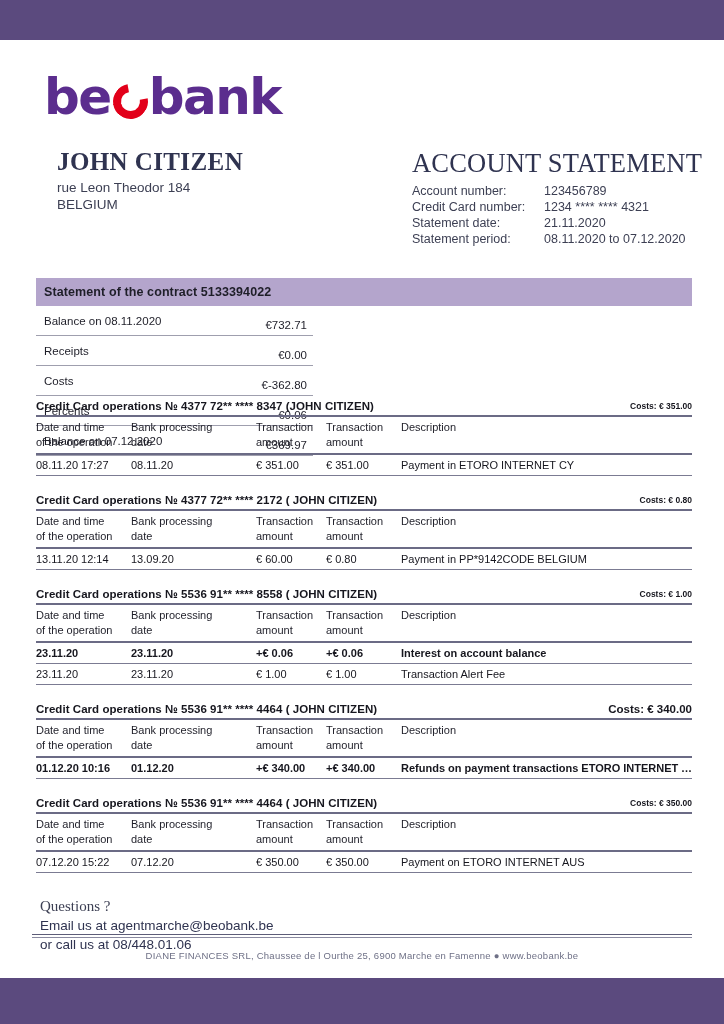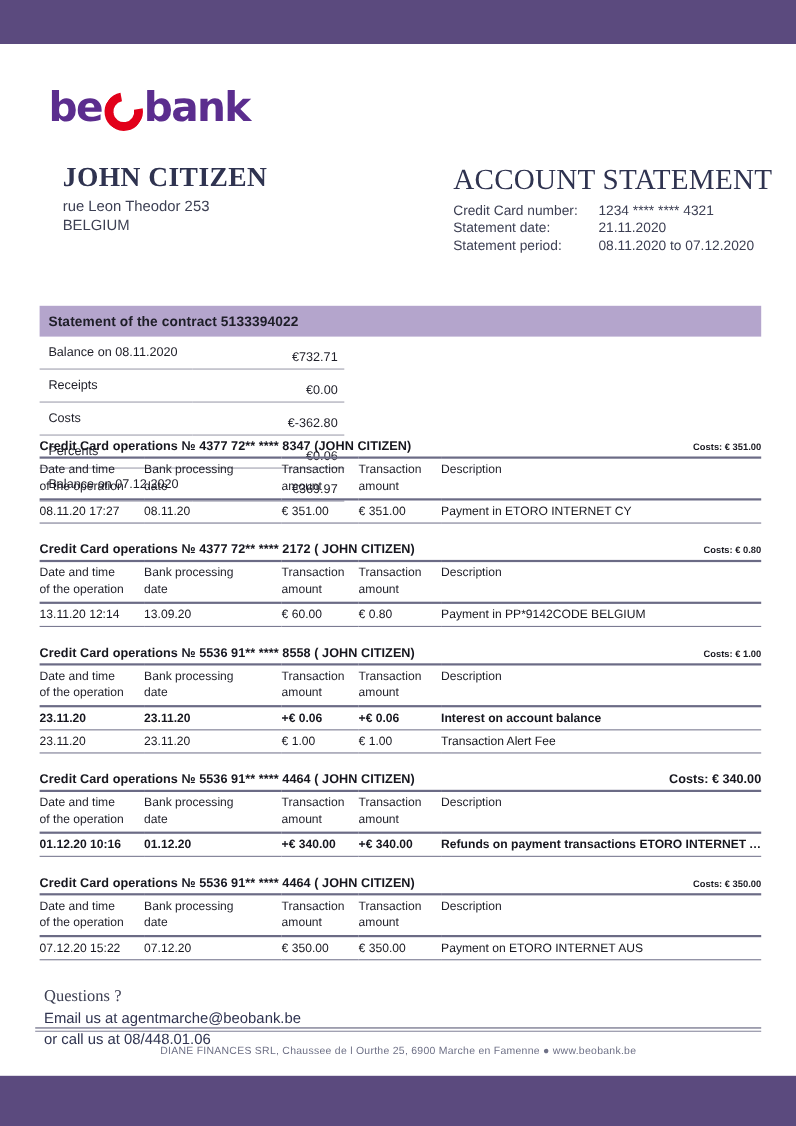--- a/index.html
+++ b/index.html
@@ -39,21 +39,21 @@
   .logo {
     position: absolute;
     left: 44px;
     top: 25px;
     height: 64px;
     display: flex;
     align-items: center;
   }
   .logo-text {
     font-family: "DejaVu Sans", sans-serif;
-    font-size: 37px;
+    font-size: 50px;
     font-weight: bold;
     color: #5b2d8e;
     letter-spacing: -1.5px;
     line-height: 1;
   }
   .logo-ring {
     display: inline-block;
     width: 35px;
     height: 35px;
     border: 8px solid #e2001a;
@@ -259,26 +259,30 @@
   <div class="sheet">
 
     <div class="logo">
       <span class="logo-text">be</span>
       <span class="logo-ring"></span>
       <span class="logo-text">bank</span>
     </div>
 
     <div class="customer">
       <div class="customer-name">JOHN CITIZEN</div>
-      <div class="customer-line">rue Leon Theodor 253</div>
+      <div class="customer-line">rue Leon Theodor 184</div>
       <div class="customer-line">BELGIUM</div>
     </div>
 
     <div class="stmt">
       <div class="stmt-title">ACCOUNT STATEMENT</div>
+      <div class="stmt-row">
+        <span class="stmt-label">Account number:</span>
+        <span class="stmt-value">123456789</span>
+      </div>
       <div class="stmt-row">
         <span class="stmt-label">Credit Card number:</span>
         <span class="stmt-value">1234 **** **** 4321</span>
       </div>
       <div class="stmt-row">
         <span class="stmt-label">Statement date:</span>
         <span class="stmt-value">21.11.2020</span>
       </div>
       <div class="stmt-row">
         <span class="stmt-label">Statement period:</span>

